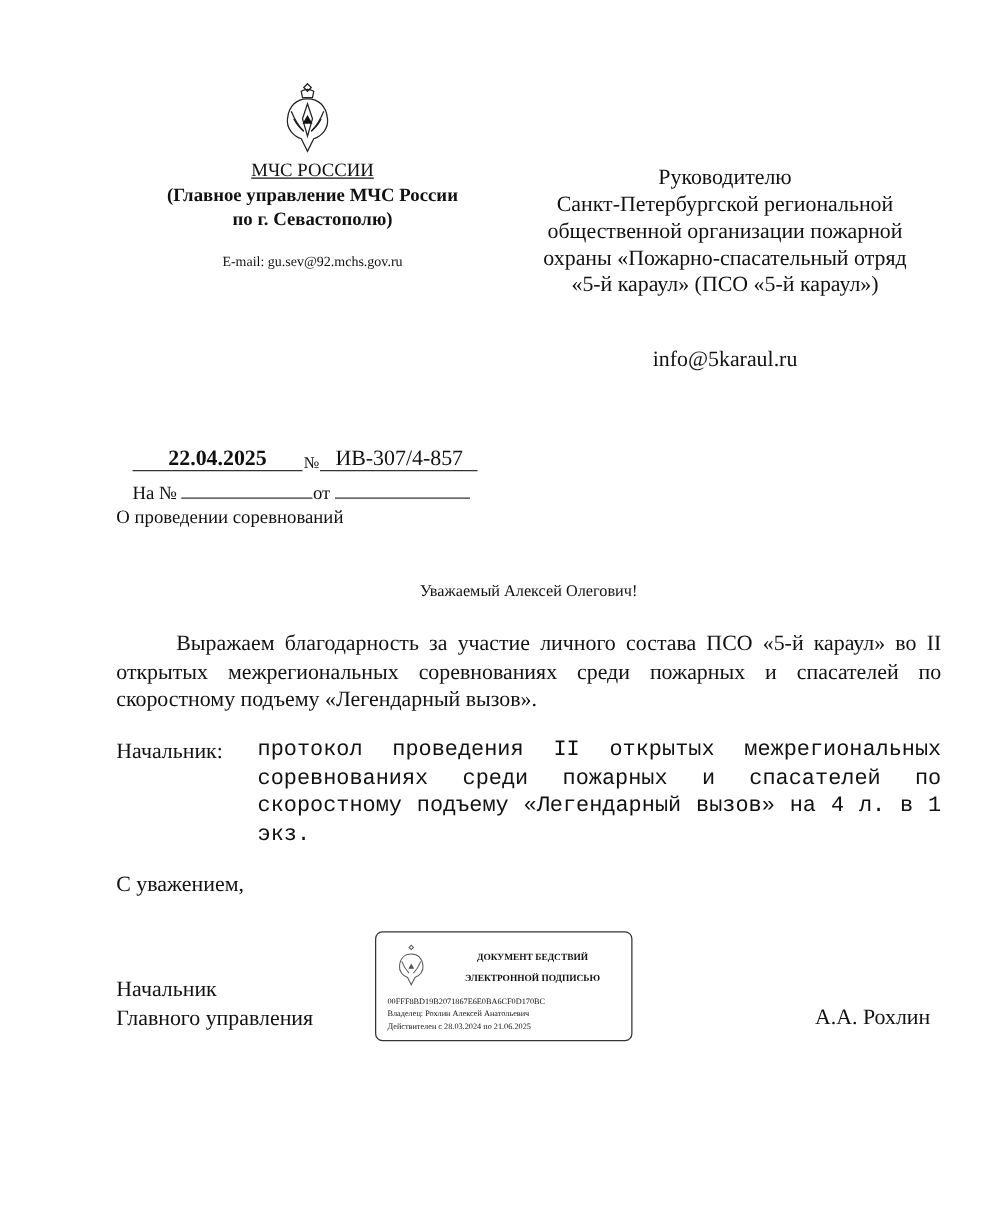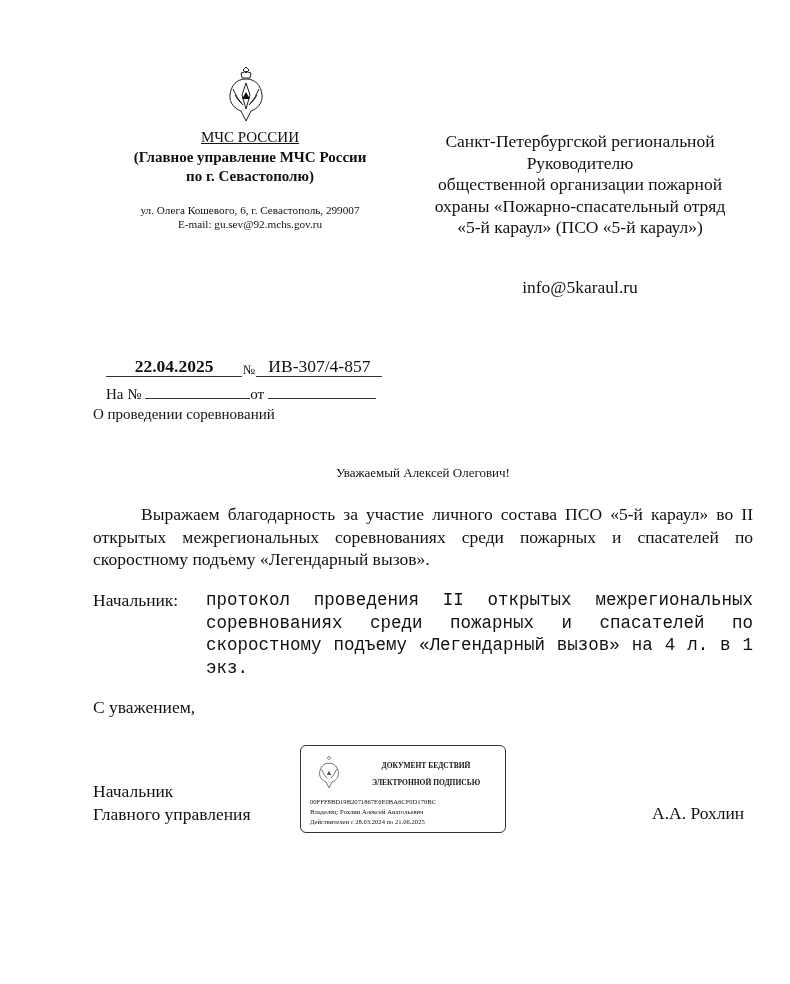--- a/index.html
+++ b/index.html
@@ -50,28 +50,27 @@
   <path d="M19 27 L23 34 L15 34 Z" fill="#111"></path>
 </svg>
 
 <div class="abs sender">
   <div class="org-short">МЧС РОССИИ</div>
   <div class="org-paren">
     <div>(Главное управление МЧС России</div>
     <div>по г. Севастополю)</div>
   </div>
   <div class="contacts">
-    <div>ул. Олега Кошевого, 6, г. Севастополь, 299007</div>
     <div>E-mail: gu.sev@92.mchs.gov.ru</div>
   </div>
 </div>
 
 <div class="abs recipient">
+  <div>Руководителю</div>
   <div>Санкт-Петербургской региональной</div>
-  <div>Руководителю</div>
   <div>общественной организации пожарной</div>
   <div>охраны «Пожарно-спасательный отряд</div>
   <div>«5-й караул» (ПСО «5-й караул»)</div>
   <div class="gap"></div>
   <div class="gap"></div>
   <div>info@5karaul.ru</div>
 </div>
 
 <div class="abs regline">
   <span class="field date">22.04.2025</span><span class="no">№</span><span class="field num">ИВ-307/4-857</span>

